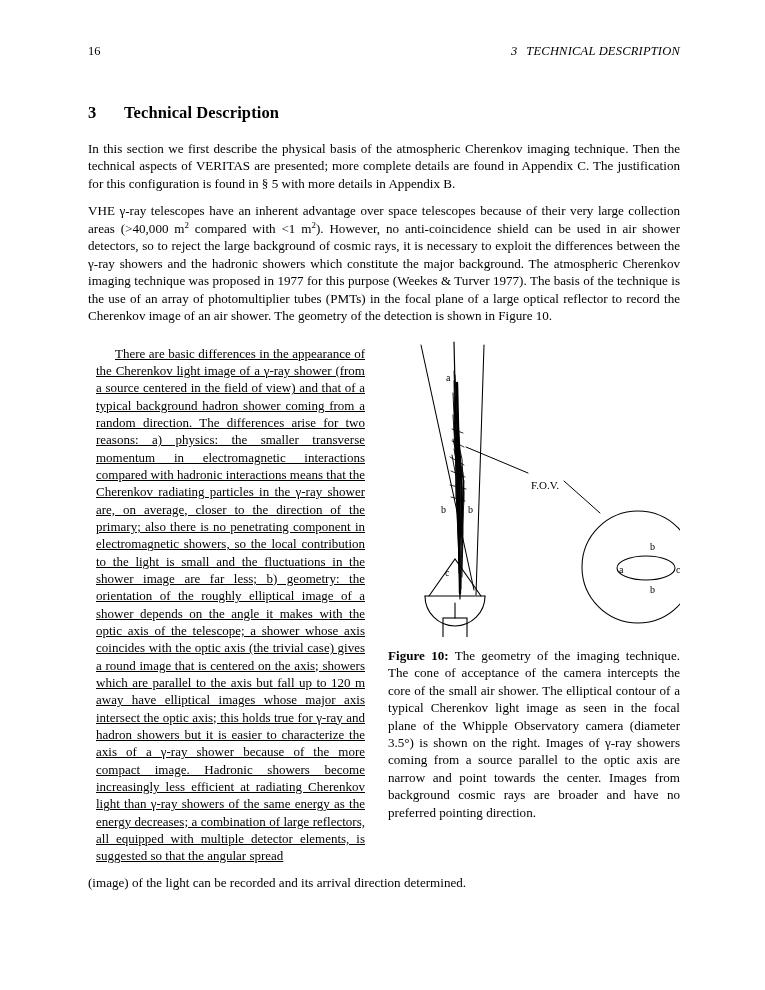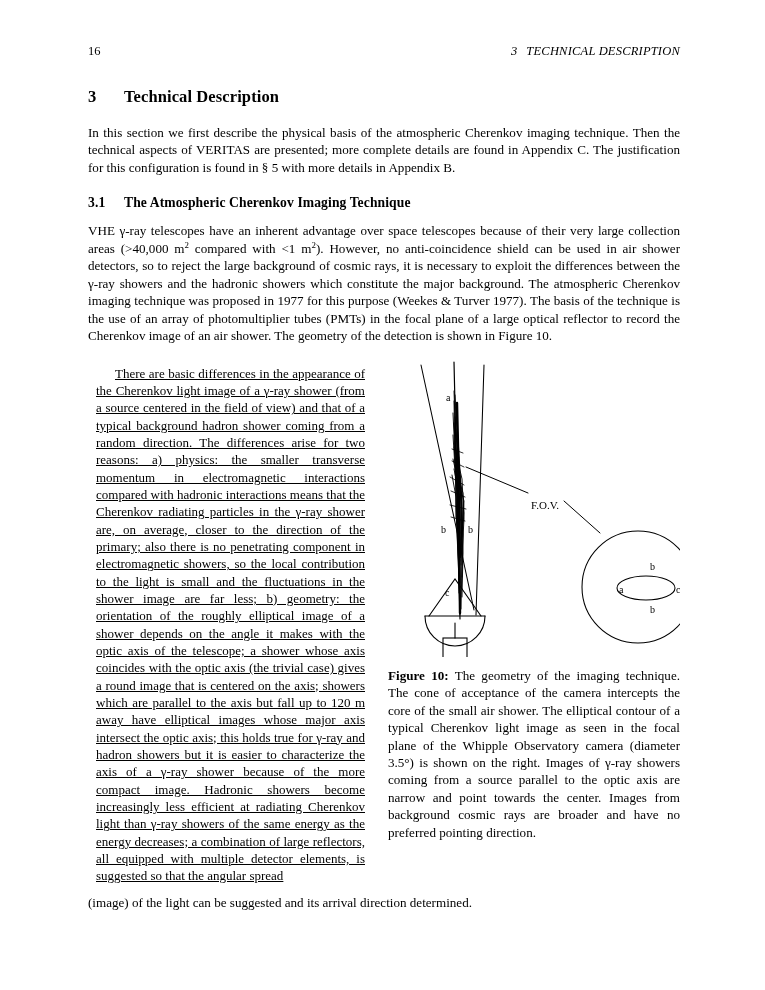--- a/index.html
+++ b/index.html
@@ -27,21 +27,21 @@
     top: 44px;
     width: 592px;
   }
 
   
   .runhead {
     display: flex;
     justify-content: space-between;
     align-items: flex-end;
     font-size: 12.5px;
-    margin-bottom: 28px;
+    margin-bottom: 44px;
   }
   .runhead-left { font-size: 12.5px; }
   .runhead-right {
     font-style: italic;
     font-size: 12.5px;
     letter-spacing: 0.2px;
   }
   .runhead-right .rh-num {
     font-style: italic;
     margin-right: 9px;
@@ -135,23 +135,20 @@
         <span class="rh-num">3</span><span>TECHNICAL DESCRIPTION</span>
       </div>
     </div>
 
     <h1 class="sec">
       <span class="num">3</span><span>Technical Description</span>
     </h1>
 
     <p class="body">In this section we first describe the physical basis of the atmospheric Cherenkov imaging technique. Then the technical aspects of VERITAS are presented; more complete details are found in Appendix C. The justification for this configuration is found in § 5 with more details in Appendix B.</p>
 
-    <h2 class="subsec">
-      <span class="num">3.1</span><span>The Atmospheric Cherenkov Imaging Technique</span>
-    </h2>
 
     <p class="body"><span>VHE γ-ray telescopes have an inherent advantage over space telescopes because of their very large collection areas (&gt;40,000 m</span><sup>2</sup><span> compared with &lt;1 m</span><sup>2</sup><span>). However, no anti-coincidence shield can be used in air shower detectors, so to reject the large background of cosmic rays, it is necessary to exploit the differences between the γ-ray showers and the hadronic showers which constitute the major background. The atmospheric Cherenkov imaging technique was proposed in 1977 for this purpose (Weekes &amp; Turver 1977). The basis of the technique is the use of an array of photomultiplier tubes (PMTs) in the focal plane of a large optical reflector to record the Cherenkov image of an air shower. The geometry of the detection is shown in Figure 10.</span></p>
 
     <div class="cols">
 
       <div class="col-right">
         <div class="figure-box">
           <svg width="292" height="300" viewBox="0 0 292 300">
             <g fill="none" stroke="#000000" stroke-width="1" stroke-linecap="round">
 
@@ -229,17 +226,17 @@
         <div class="caption"><span class="fig-label">Figure 10:</span> <span>The geometry of the imaging technique. The cone of acceptance of the camera intercepts the core of the small air shower. The elliptical contour of a typical Cherenkov light image as seen in the focal plane of the Whipple Observatory camera (diameter 3.5°) is shown on the right. Images of γ-ray showers coming from a source parallel to the optic axis are narrow and point towards the center. Images from background cosmic rays are broader and have no preferred pointing direction.</span></div>
       </div>
 
       <div class="col-left">
         <p class="indent">There are basic differences in the appearance of the Cherenkov light image of a γ-ray shower (from a source centered in the field of view) and that of a typical background hadron shower coming from a random direction. The differences arise for two reasons: a) physics: the smaller transverse momentum in electromagnetic interactions compared with hadronic interactions means that the Cherenkov radiating particles in the γ-ray shower are, on average, closer to the direction of the primary; also there is no penetrating component in electromagnetic showers, so the local contribution to the light is small and the fluctuations in the shower image are far less; b) geometry: the orientation of the roughly elliptical image of a shower depends on the angle it makes with the optic axis of the telescope; a shower whose axis coincides with the optic axis (the trivial case) gives a round image that is centered on the axis; showers which are parallel to the axis but fall up to 120 m away have elliptical images whose major axis intersect the optic axis; this holds true for γ-ray and hadron showers but it is easier to characterize the axis of a γ-ray shower because of the more compact image. Hadronic showers become increasingly less efficient at radiating Cherenkov light than γ-ray showers of the same energy as the energy decreases; a combination of large reflectors, all equipped with multiple detector elements, is suggested so that the angular spread</p>
       </div>
 
     </div>
 
     <div class="tail">
-      <p>(image) of the light can be suggested and its arrival direction determined.</p>
+      <p>(image) of the light can be recorded and its arrival direction determined.</p>
     </div>
 
   </div>
 </div>
 
 </body></html>

